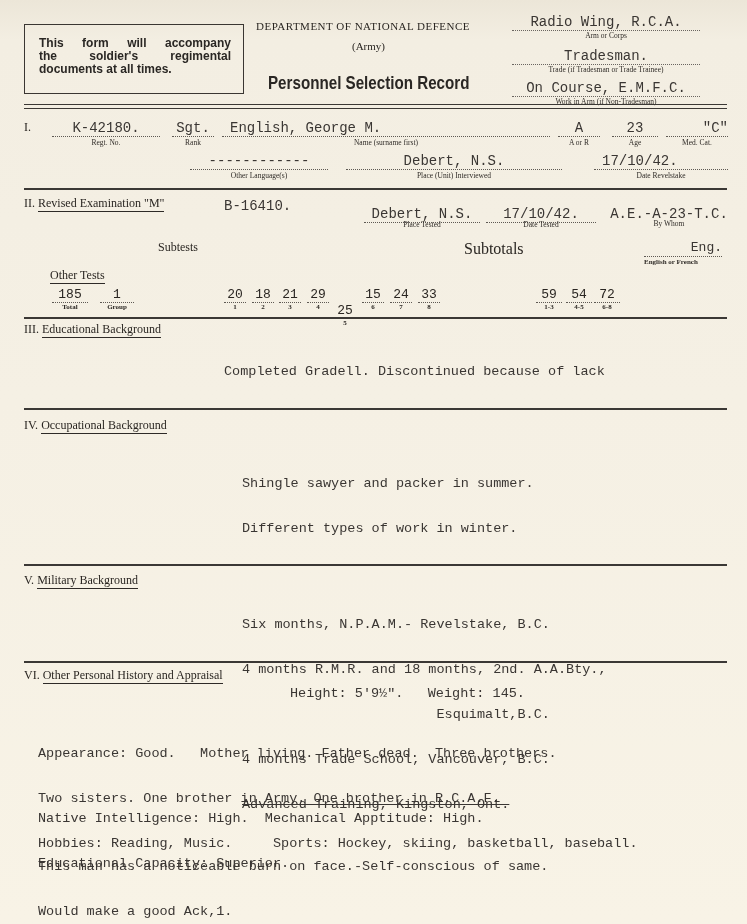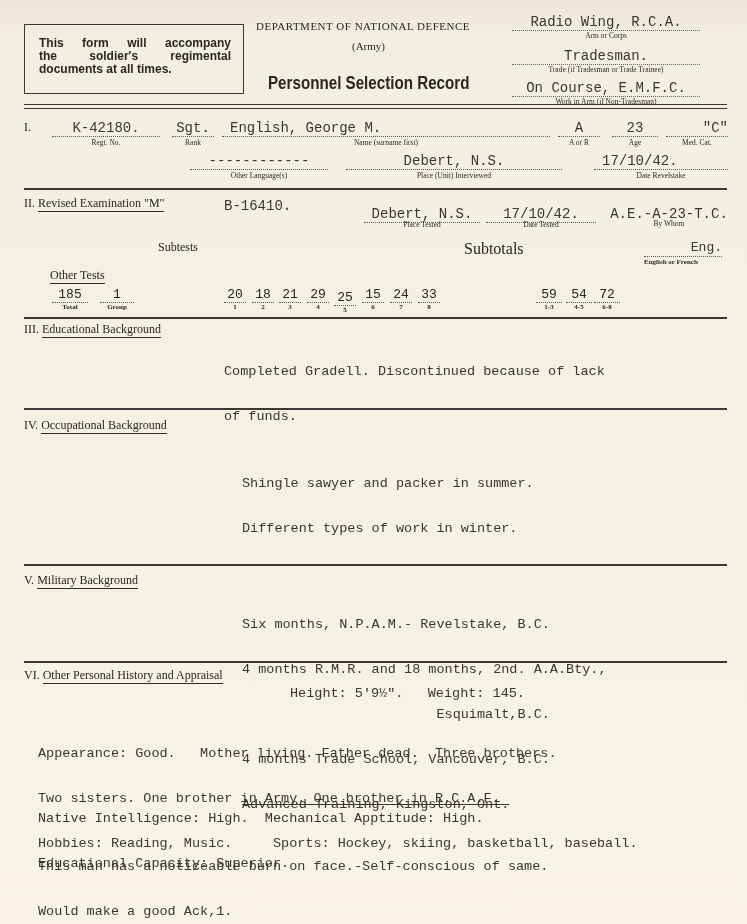--- a/index.html
+++ b/index.html
@@ -166,21 +166,21 @@
       <div class="c">2</div>
     </div>
   <div class="small-num" style="left:279px;top:240px;width:22px">
       <div class="v">21</div>
       <div class="c">3</div>
     </div>
   <div class="small-num" style="left:307px;top:240px;width:22px">
       <div class="v">29</div>
       <div class="c">4</div>
     </div>
-  <div class="small-num" style="left:334px;top:243px;width:22px">
+  <div class="small-num" style="left:334px;top:256px;width:22px">
       <div class="v">25</div>
       <div class="c">5</div>
     </div>
   <div class="small-num" style="left:362px;top:240px;width:22px">
       <div class="v">15</div>
       <div class="c">6</div>
     </div>
   <div class="small-num" style="left:390px;top:240px;width:22px">
       <div class="v">24</div>
       <div class="c">7</div>
@@ -214,21 +214,20 @@
   </div>
 
   <div class="hr-thick" style="top:317px"></div>
 
   <div class="abs sec-label" style="left:24px;top:322px">
     <span>III.</span>
     <u>Educational Background</u>
   </div>
   <div class="abs typed body-text" style="left:224px;top:334px">
     <div>Completed Gradell. Discontinued because of lack</div>
-    <div>of funds.</div>
   </div>
 
   <div class="hr-thick" style="top:408px"></div>
 
   <div class="abs sec-label" style="left:24px;top:418px">
     <span>IV.</span>
     <u>Occupational Background</u>
   </div>
   <div class="abs typed body-text" style="left:242px;top:446px">
     <div>Shingle sawyer and packer in summer.</div>

